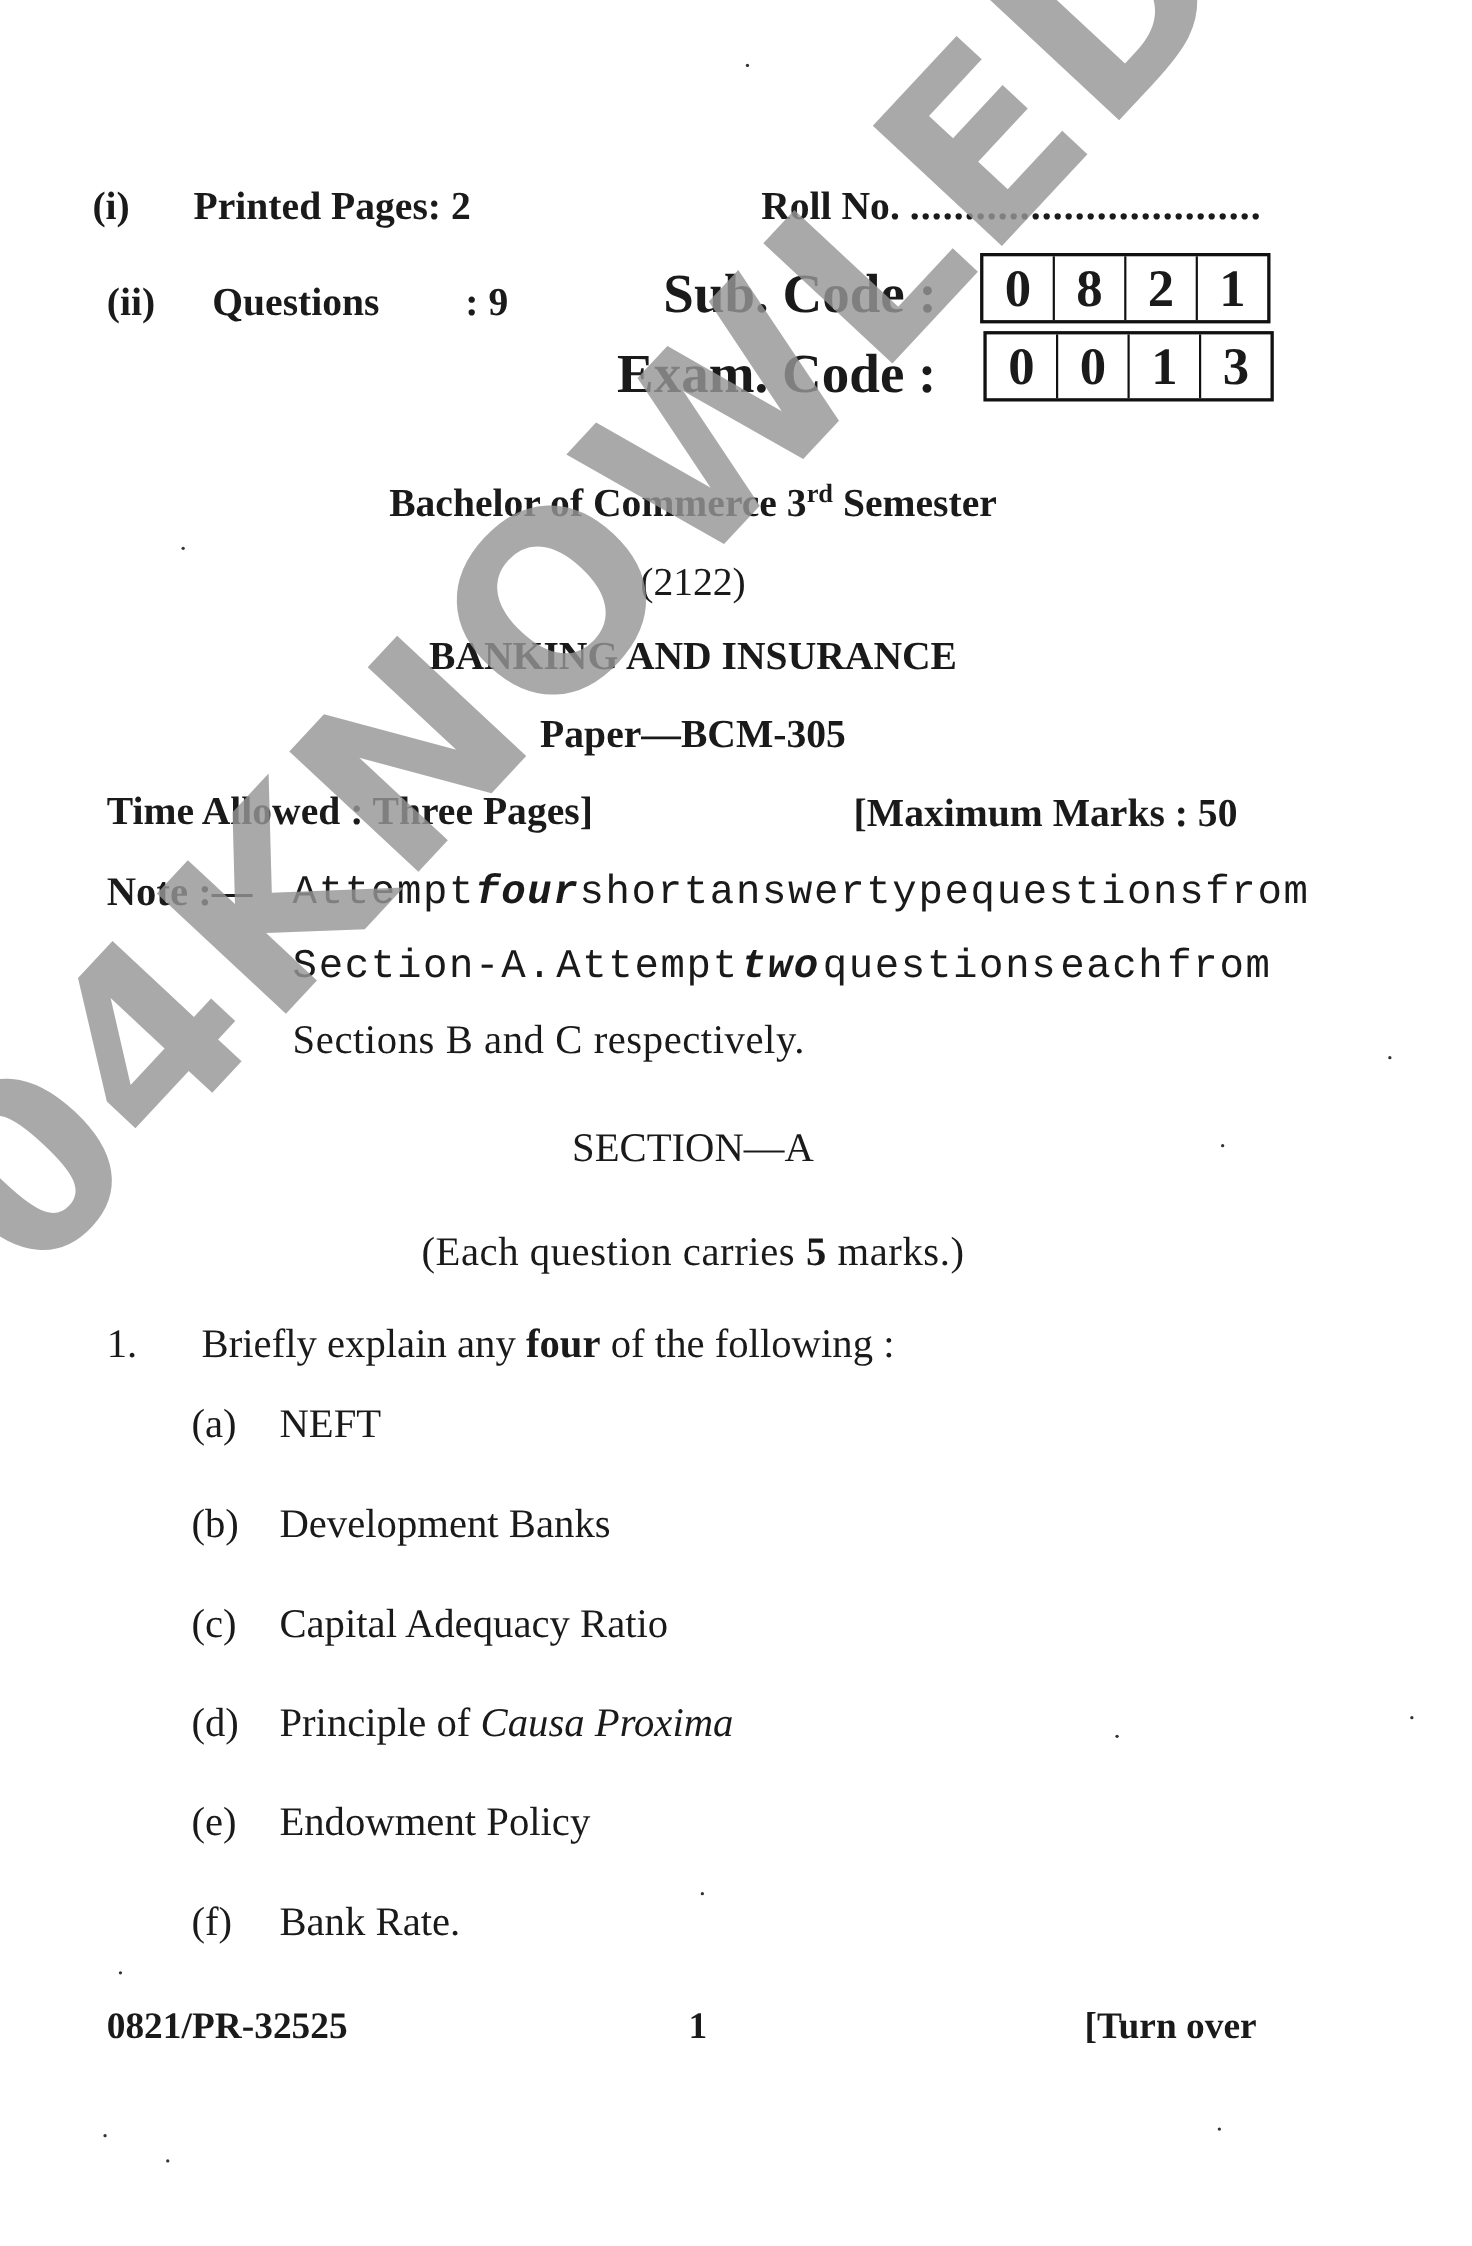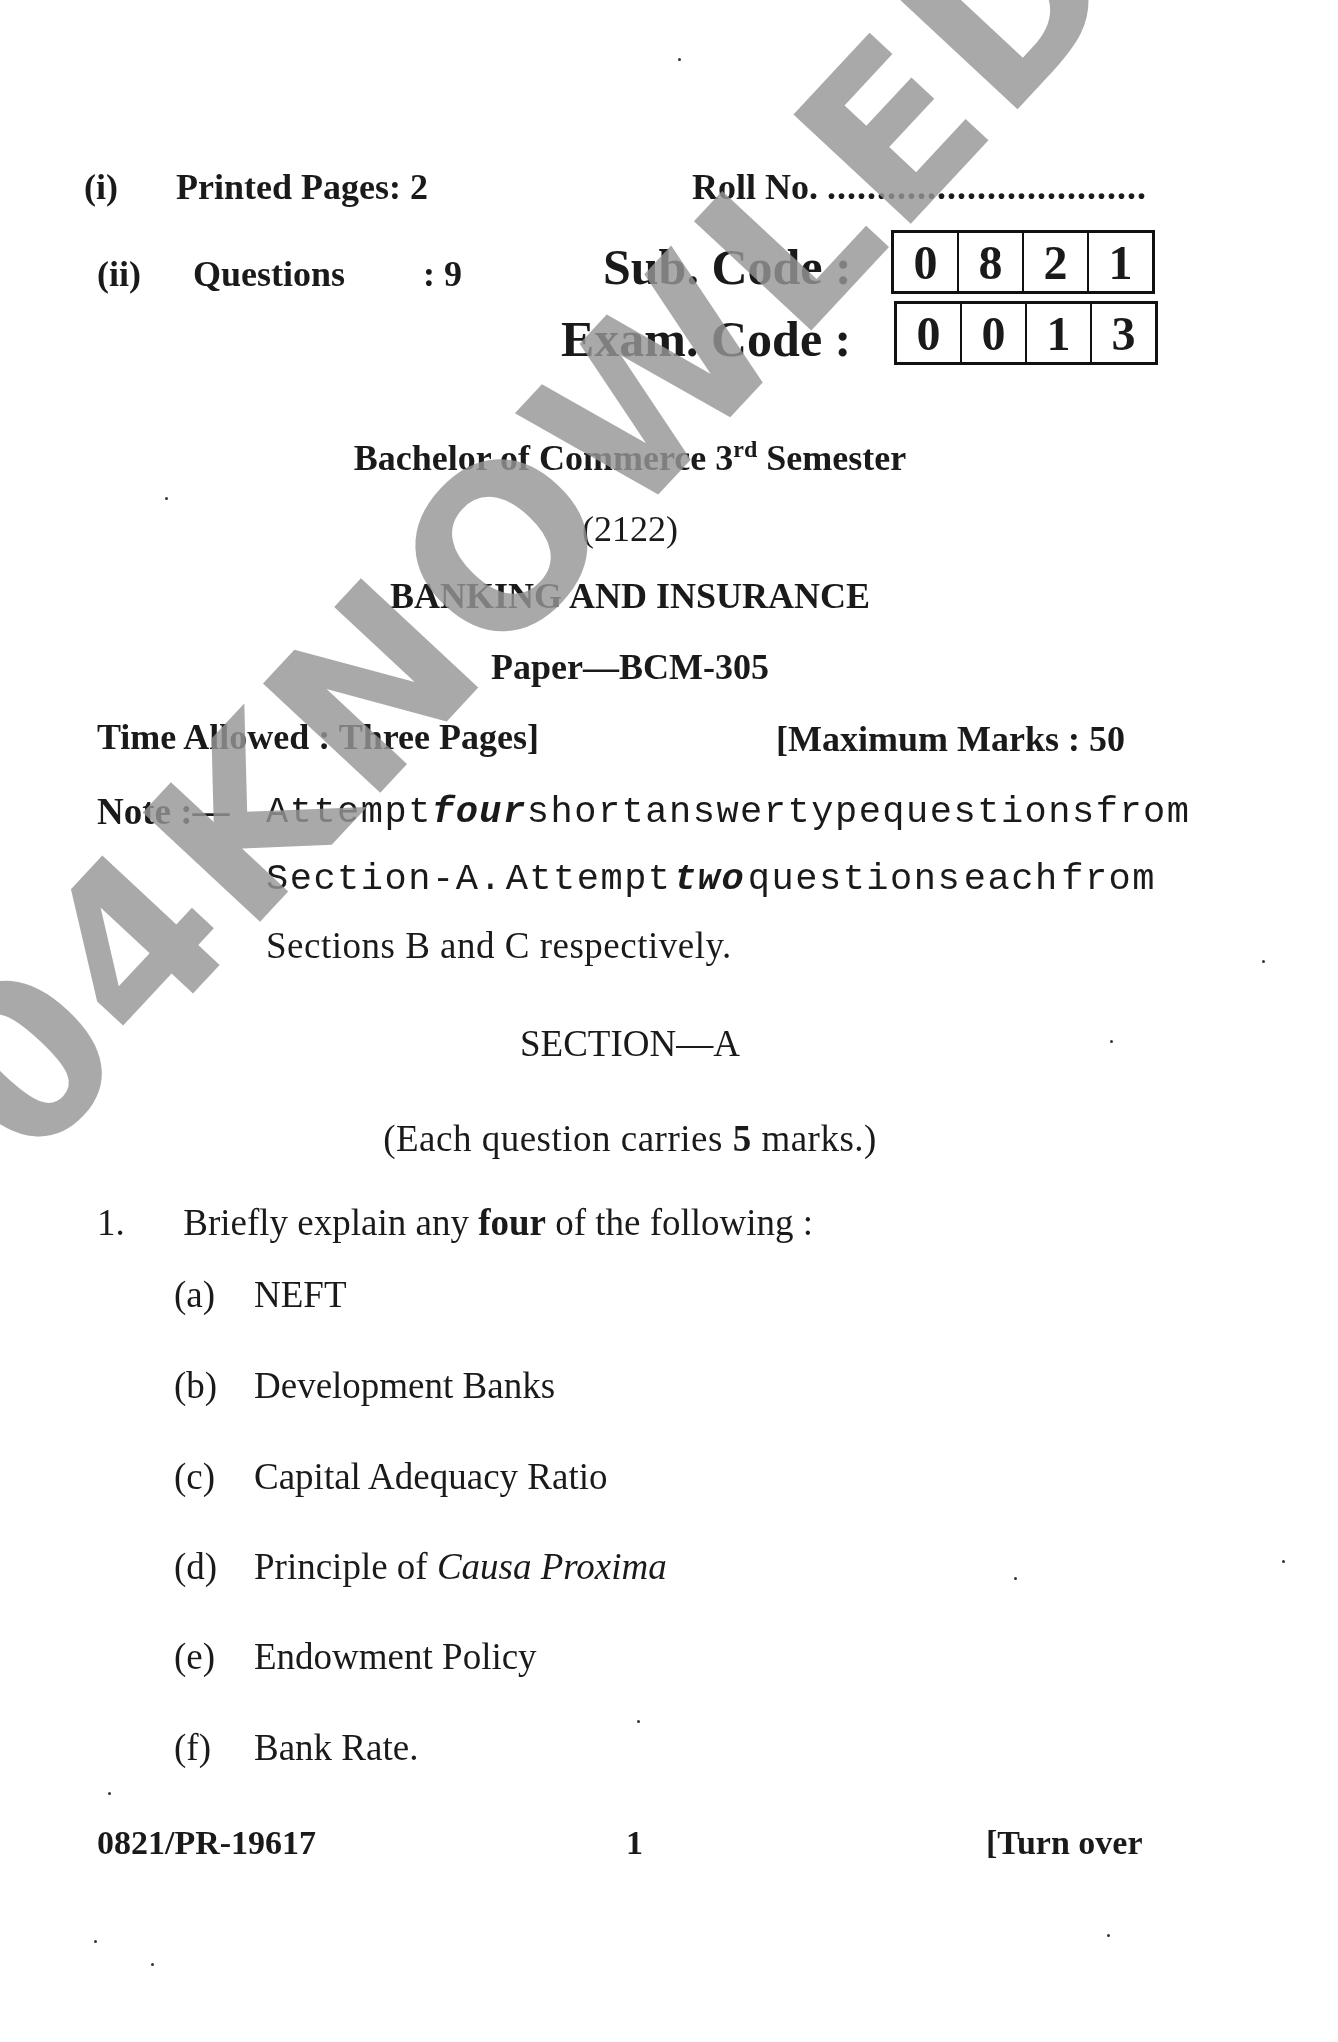--- a/index.html
+++ b/index.html
@@ -147,21 +147,21 @@
 <div class="abs q" style="left:174px; top:1545px;">
   <span class="opt-lbl">(d)</span><span>Principle of </span><i>Causa Proxima</i>
 </div>
 <div class="abs q" style="left:174px; top:1635px;">
   <span class="opt-lbl">(e)</span><span>Endowment Policy</span>
 </div>
 <div class="abs q" style="left:174px; top:1726px;">
   <span class="opt-lbl">(f)</span><span>Bank Rate.</span>
 </div>
 
-<div class="abs foot" style="left:97px; top:1824px;">0821/PR-19617</div>
+<div class="abs foot" style="left:97px; top:1824px;">0821/PR-32525</div>
 <div class="abs foot" style="left:626px; top:1824px;">1</div>
 <div class="abs foot" style="left:986px; top:1824px;">[Turn over</div>
 
 <div class="watermark">04KNOWLEDGE SEEKERS</div>
 
 <div class="speck" style="left:678px; top:58px;"></div>
 <div class="speck" style="left:165px; top:497px;"></div>
 <div class="speck" style="left:1262px; top:960px;"></div>
 <div class="speck" style="left:1110px; top:1040px;"></div>
 <div class="speck" style="left:1282px; top:1560px;"></div>

